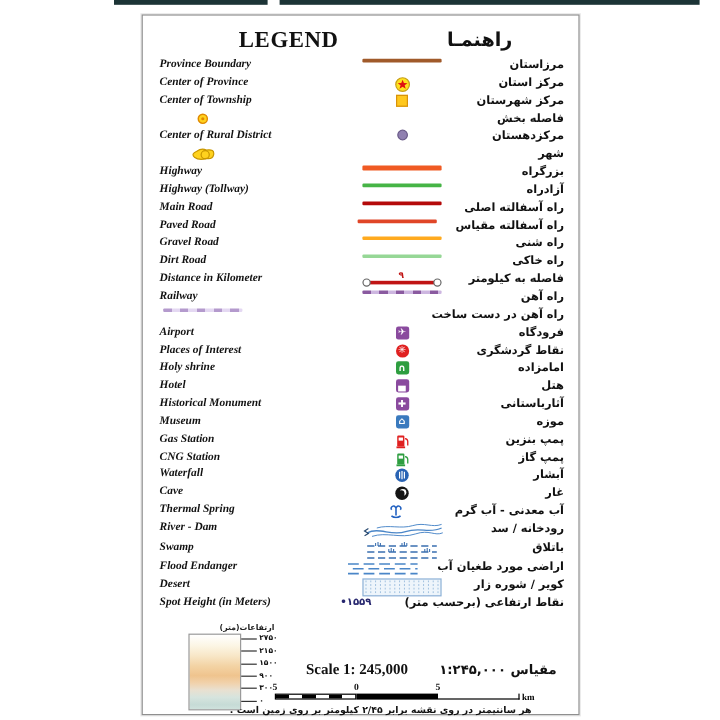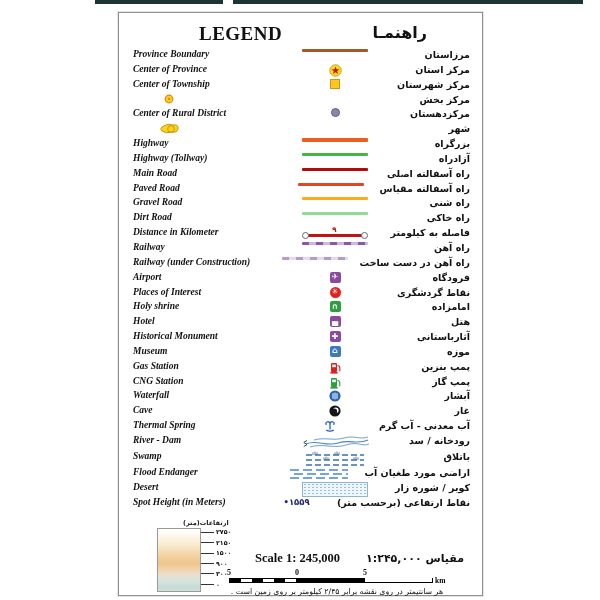--- a/index.html
+++ b/index.html
@@ -50,22 +50,22 @@
   .sbar{position:absolute;left:2px;top:43px;width:214px;height:18px;}
   .sbar .lbl{position:absolute;top:0;font-family:"Liberation Serif","DejaVu Serif",serif;
       font-weight:bold;font-size:8px;color:#111;transform:translateX(-50%);}
   .seg{position:absolute;top:10px;height:5px;box-sizing:border-box;}
   .seg1{left:0;width:68px;border:0.5px solid #000;
       background:repeating-linear-gradient(90deg,#000 0 11px,#fff 11px 22px);}
   .seg2{left:68px;width:68px;background:#000;}
   .seg3{left:136px;width:68px;border-bottom:1.4px solid #000;border-right:1.4px solid #000;}
   .kmu{position:absolute;left:206px;top:8px;font-family:"Liberation Serif","DejaVu Serif",serif;
       font-weight:bold;font-size:7.5px;}
-  .note{position:absolute;left:0;width:216px;top:62px;text-align:right;font-size:7.8px;
-      font-weight:normal;direction:rtl;color:#111;white-space:nowrap;}
+  .note{position:absolute;left:0;width:216px;top:62px;text-align:left;font-size:7.8px;
+      font-weight:bold;direction:rtl;color:#111;white-space:nowrap;}
 </style>
 </head>
 <body>
 
 <div class="topedge" style="left:95px;width:128px;"></div>
 <div class="topedge" style="left:233px;width:350px;"></div>
 
 <div class="panel">
   <div class="titles">
     <span class="title-en">LEGEND</span>
@@ -97,21 +97,21 @@
         </span>
         <span class="fa">مرکز شهرستان</span>
       </div>
       <div class="row">
         <span class="symc">
           <svg width="10" height="10">
             <circle cx="5" cy="5" r="3.8" fill="#ffd21e" stroke="#e08a00" stroke-width="1.2"></circle>
             <circle cx="5" cy="5" r="1.3" fill="#e08a00"></circle>
           </svg>
         </span>
-        <span class="fa">مرکز بخش</span>
+        <span class="fa">فاصله بخش</span>
       </div>
       <div class="row">
         <span class="en">Center of Rural District</span>
         <span class="symc">
           <span class="s-dot" style="width:7px;height:7px;background:#9080b0;border:1px solid #6a5a88"></span>
         </span>
         <span class="fa">مرکزدهستان</span>
       </div>
       <div class="row">
         <span class="symc">
@@ -177,21 +177,20 @@
         <span class="fa">فاصله به کیلومتر</span>
       </div>
       <div class="row">
         <span class="en">Railway</span>
         <span class="symc">
           <span class="s-line" style="height:3px;background:repeating-linear-gradient(90deg,#8a5aa0 0 7px,#cdb6e0 7px 14px)"></span>
         </span>
         <span class="fa">راه آهن</span>
       </div>
       <div class="row">
-        <span class="en">Railway (under Construction)</span>
         <span class="symc">
           <span class="s-line" style="height:3px;background:repeating-linear-gradient(90deg,#b49acd 0 7px,#e4d8f2 7px 14px)"></span>
         </span>
         <span class="fa">راه آهن در دست ساخت</span>
       </div>
       <div class="row">
         <span class="en">Airport</span>
         <span class="symc">
           <span class="s-box" style="background:#8a4a9e">
             <i style="font-style:normal">✈</i>

